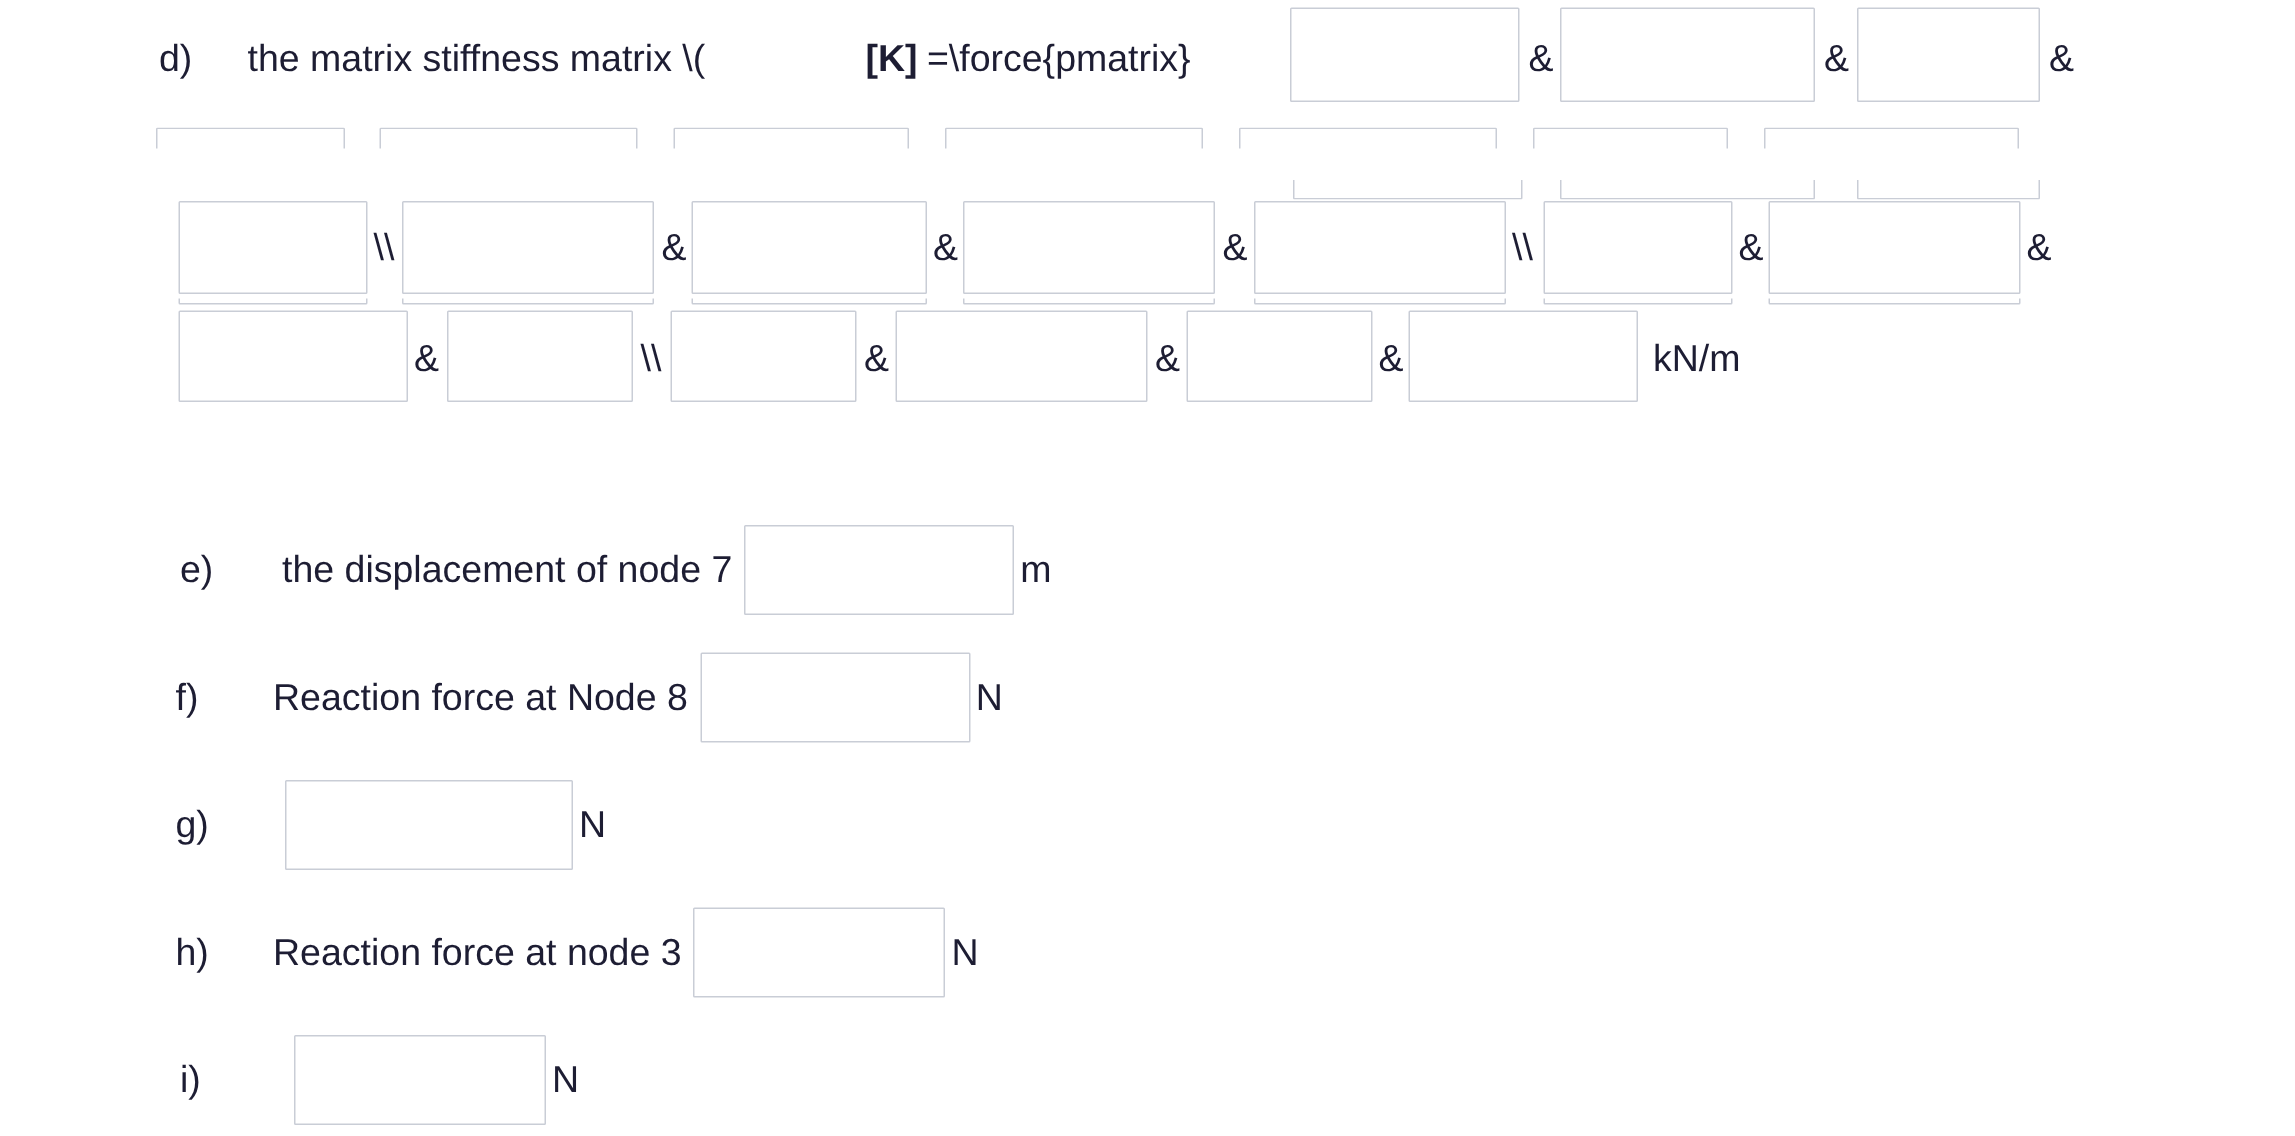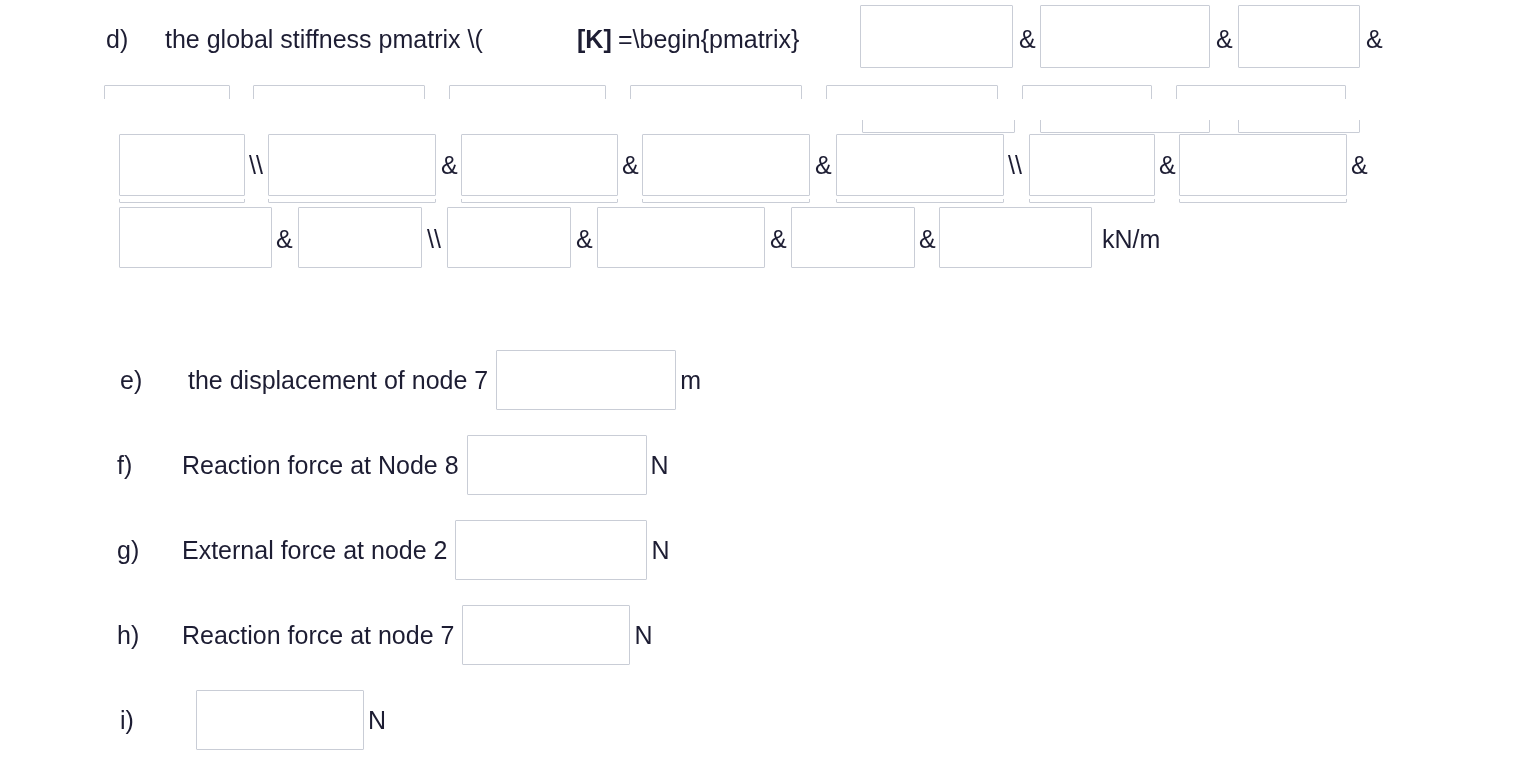--- a/index.html
+++ b/index.html
@@ -96,25 +96,25 @@
     padding: 0 4px;
   }
 </style>
 </head>
 <body>
 
 <div id="matrix-block">
 
   <span class="mtext" style="left:106px; top:27px;">d)</span>
 
-  <span class="mtext" style="left:165px; top:27px;">the global stiffness pmatrix \(</span>
+  <span class="mtext" style="left:165px; top:27px;">the matrix stiffness matrix \(</span>
 
   <span class="mtext bold" style="left:577px; top:27px;">[K]</span>
 
-  <span class="mtext" style="left:611px; top:27px;"> =\begin{pmatrix}</span>
+  <span class="mtext" style="left:611px; top:27px;"> =\force{pmatrix}</span>
 
   <input class="ibox" style="left: 860px; top: 5px; width: 153px; height: 63px;" type="text" value="">
   <span class="amp" style="left:1019px; top:27px;">&amp;</span>
 
   <input class="ibox" style="left: 1040px; top: 5px; width: 170px; height: 63px;" type="text" value="">
   <span class="amp" style="left:1216px; top:27px;">&amp;</span>
 
   <input class="ibox" style="left: 1238px; top: 5px; width: 122px; height: 63px;" type="text" value="">
   <span class="amp" style="left:1366px; top:27px;">&amp;</span>
 
@@ -194,28 +194,27 @@
 
 <div class="qrow" style="left:117px; top:435px;">
   <span class="qletter" style="width:65px;">f)</span>
   <span class="qlabel">Reaction force at Node 8</span>
   <input class="qinput" style="width: 180px; height: 60px; margin-left: 8px;" type="text" value="">
   <span class="qunit">N</span>
 </div>
 
 <div class="qrow" style="left:117px; top:520px;">
   <span class="qletter" style="width:65px;">g)</span>
-  <span class="qlabel">External force at node 2</span>
   <input class="qinput" style="width: 192px; height: 60px; margin-left: 8px;" type="text" value="">
   <span class="qunit">N</span>
 </div>
 
 <div class="qrow" style="left:117px; top:605px;">
   <span class="qletter" style="width:65px;">h)</span>
-  <span class="qlabel">Reaction force at node 7</span>
+  <span class="qlabel">Reaction force at node 3</span>
   <input class="qinput" style="width: 168px; height: 60px; margin-left: 8px;" type="text" value="">
   <span class="qunit">N</span>
 </div>
 
 <div class="qrow" style="left:120px; top:690px;">
   <span class="qletter" style="width:68px;">i)</span>
   <input class="qinput" style="width: 168px; height: 60px; margin-left: 8px;" type="text" value="">
   <span class="qunit">N</span>
 </div>
 

